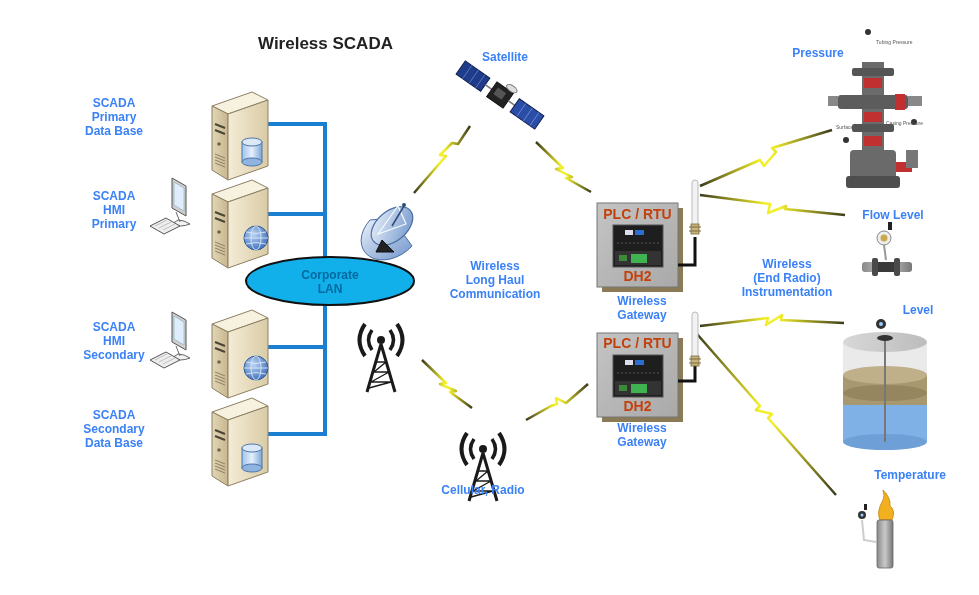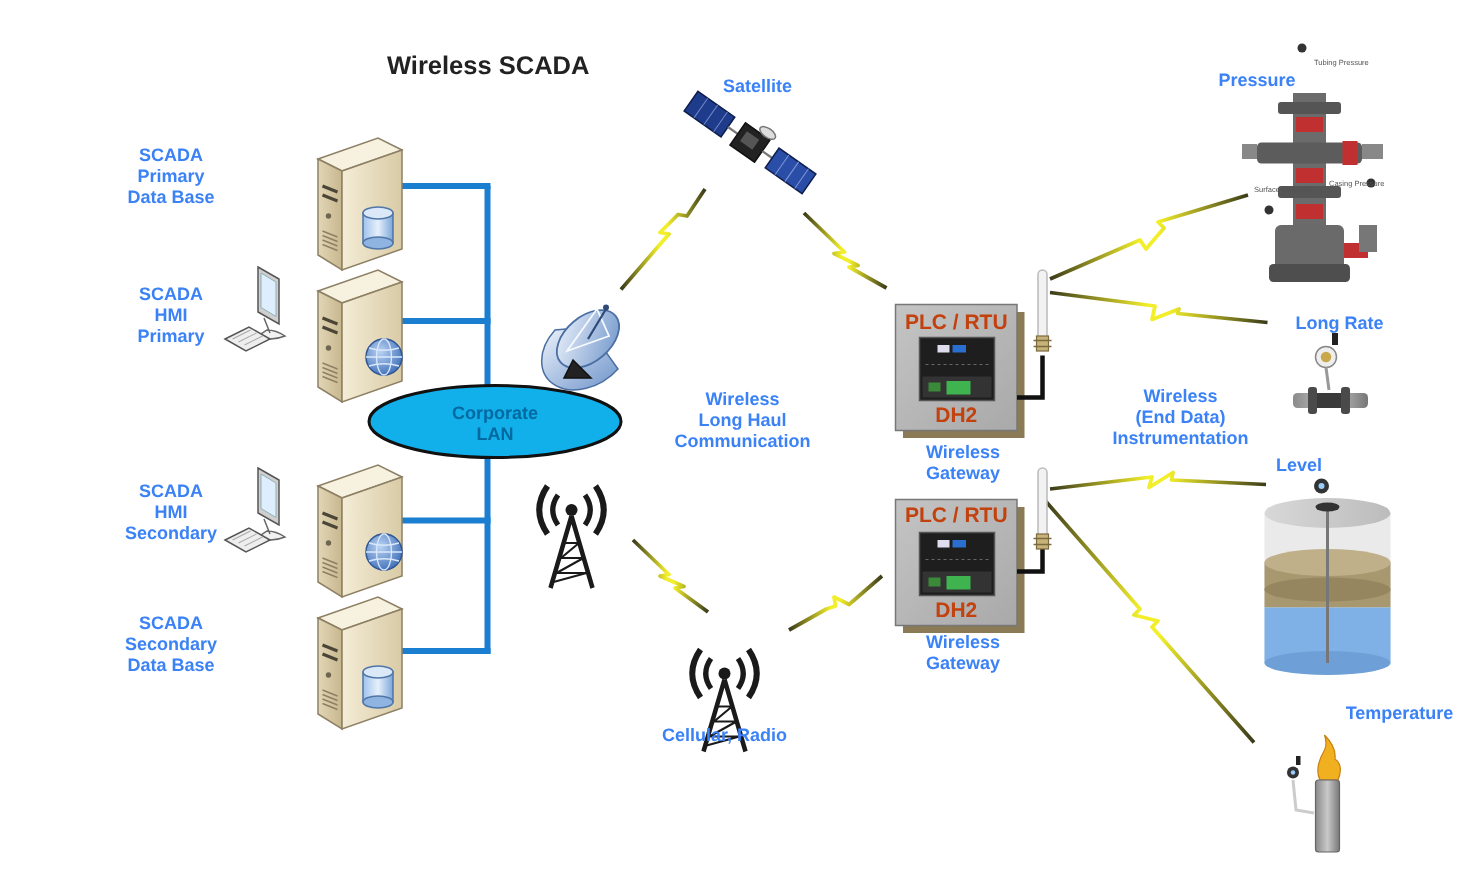--- a/index.html
+++ b/index.html
@@ -307,25 +307,25 @@
 
 <div class="lbl box-lbl" style="left:597px; top:335px; width:81px;">PLC / RTU</div>
 <div class="lbl box-lbl" style="left:597px; top:398px; width:81px;">DH2</div>
 <div class="lbl" style="left:597px; top:421px; width:90px;">
   <div>Wireless</div>
   <div>Gateway</div>
 </div>
 
 <div class="lbl" style="left:733px; top:257px; width:108px;">
   <div>Wireless</div>
-  <div>(End Data)</div>
+  <div>(End Radio)</div>
   <div>Instrumentation</div>
 </div>
 
-<div class="lbl" style="left:808px; top:46px; width:60px;">Pressure</div>
+<div class="lbl" style="left:788px; top:46px; width:60px;">Pressure</div>
 <div class="lbl tiny" style="left:876px; top:40px; width:24px;">Tubing Pressure</div>
 <div class="lbl tiny" style="left:836px; top:125px; width:22px;">Surface Pressure</div>
 <div class="lbl tiny" style="left:886px; top:121px; width:24px;">Casing Pressure</div>
 
-<div class="lbl" style="left:855px; top:208px; width:76px;">Long Rate</div>
-<div class="lbl" style="left:836px; top:303px; width:60px;">Level</div>
-<div class="lbl" style="left:888px; top:468px; width:90px;">Temperature</div>
+<div class="lbl" style="left:855px; top:208px; width:76px;">Flow Level</div>
+<div class="lbl" style="left:888px; top:303px; width:60px;">Level</div>
+<div class="lbl" style="left:856px; top:468px; width:90px;text-align:right;">Temperature</div>
 </div>
 
 </body></html>

